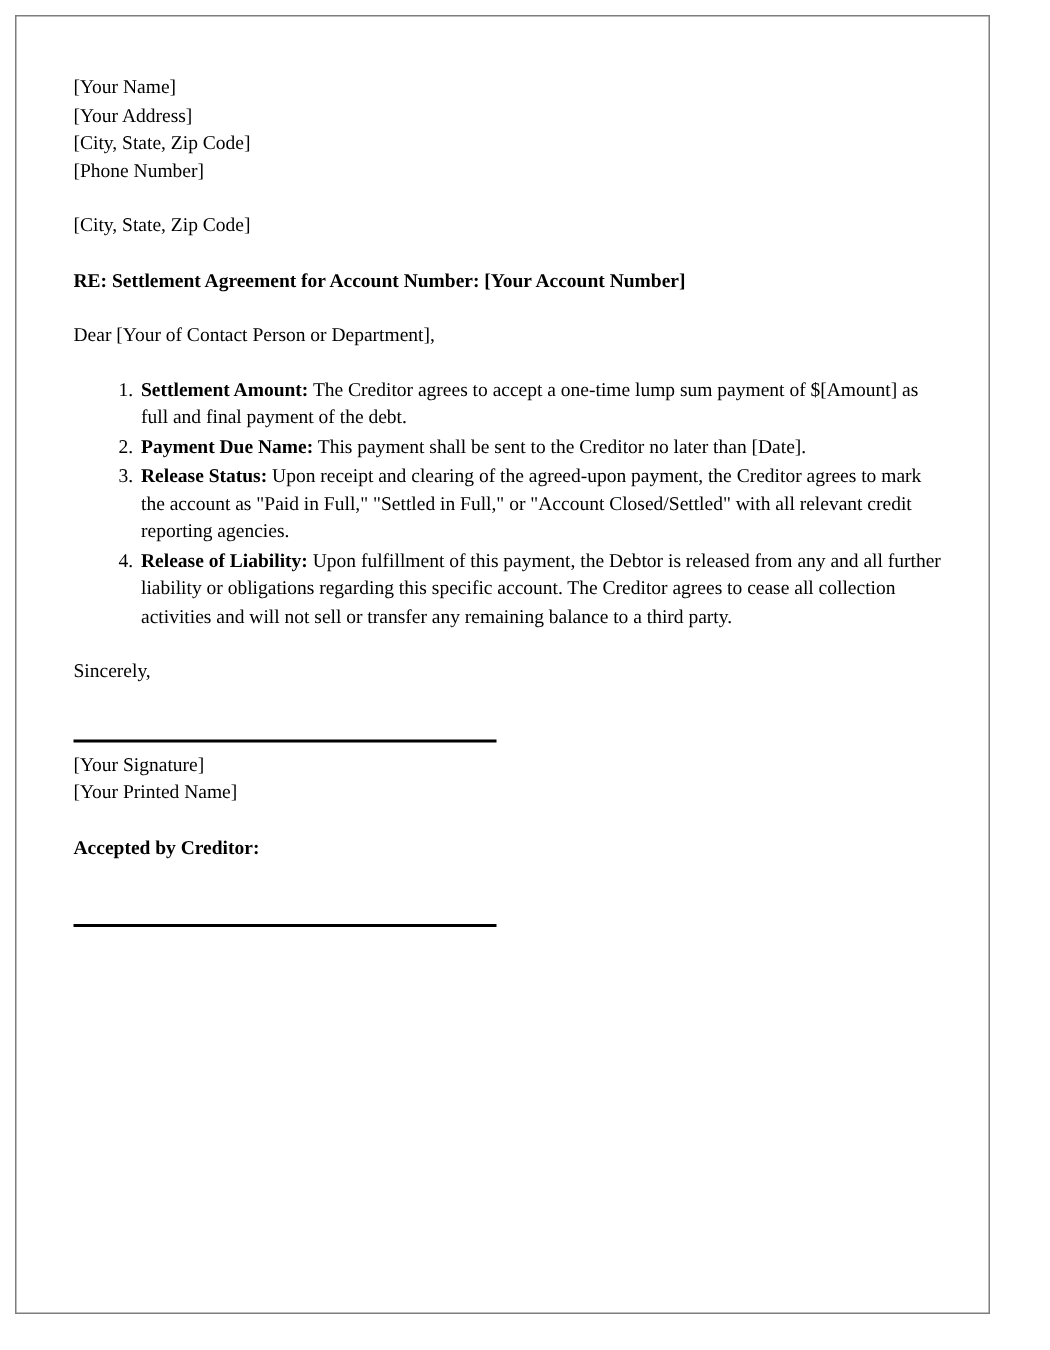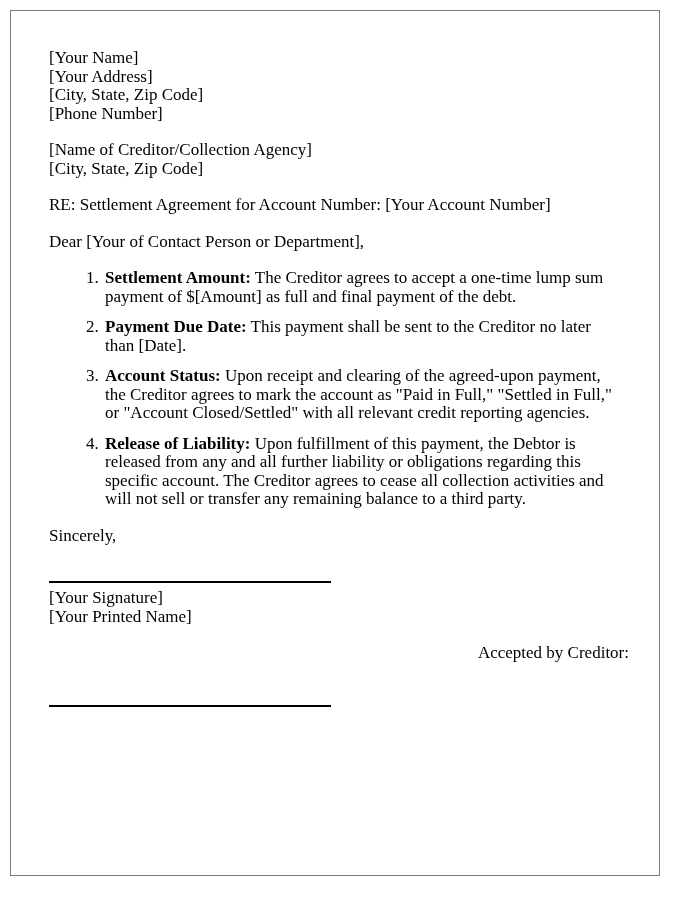--- a/index.html
+++ b/index.html
@@ -20,72 +20,71 @@
       top: 10px;
       width: 650px;
       height: 866px;
       box-sizing: border-box;
       border: 1px solid #7d7d7d;
       background: #ffffff;
       overflow: hidden;
     }
     .content {
       padding: 38px 30px 0 38px;
-      font-size: 17px;
+      font-size: 13px;
       line-height: 18.5px;
     }
     .block { margin: 0 0 18px 0; }
     .line { white-space: nowrap; }
     p { margin: 0 0 18px 0; }
-    .subject { font-weight: normal; }
+    .subject { font-weight: bold; }
     ol {
       margin: 0 0 18px 0;
       padding: 0 0 0 42px;
     }
-    li { margin: 12px; padding-left: 2px; font-family: Liberation Serif, serif; }
+    li { margin: 1px; padding-left: 2px; font-family: Liberation Serif, serif; }
     .term-label { font-weight: bold; }
     .sig-line {
       width: 282px;
       height: 0;
       border-bottom: 2px solid #000000;
       margin: 36px 0 6px 0;
     }
     .sig-line.second {
       margin-top: 42px;
     }
-    .accepted { font-weight: normal; margin-top: 18px; text-align: right; }
+    .accepted { font-weight: bold; margin-top: 18px; }
   </style>
 </head>
 <body>
 
 <div class="page">
   <div class="content">
 
     <div class="block">
       <div class="line">[Your Name]</div>
       <div class="line">[Your Address]</div>
       <div class="line">[City, State, Zip Code]</div>
       <div class="line">[Phone Number]</div>
     </div>
 
     <div class="block">
-      <div class="line">[Name of Creditor/Collection Agency]</div>
       <div class="line">[City, State, Zip Code]</div>
     </div>
 
     <p class="subject">RE: Settlement Agreement for Account Number: [Your Account Number]</p>
 
     <p>Dear [Your of Contact Person or Department],</p>
 
 
 
     <ol>
       <li><span class="term-label">Settlement Amount:</span><span> The Creditor agrees to accept a one-time lump sum payment of $[Amount] as full and final payment of the debt.</span></li>
-      <li><span class="term-label">Payment Due Date:</span><span> This payment shall be sent to the Creditor no later than [Date].</span></li>
-      <li><span class="term-label">Account Status:</span><span> Upon receipt and clearing of the agreed-upon payment, the Creditor agrees to mark the account as "Paid in Full," "Settled in Full," or "Account Closed/Settled" with all relevant credit reporting agencies.</span></li>
+      <li><span class="term-label">Payment Due Name:</span><span> This payment shall be sent to the Creditor no later than [Date].</span></li>
+      <li><span class="term-label">Release Status:</span><span> Upon receipt and clearing of the agreed-upon payment, the Creditor agrees to mark the account as "Paid in Full," "Settled in Full," or "Account Closed/Settled" with all relevant credit reporting agencies.</span></li>
       <li><span class="term-label">Release of Liability:</span><span> Upon fulfillment of this payment, the Debtor is released from any and all further liability or obligations regarding this specific account. The Creditor agrees to cease all collection activities and will not sell or transfer any remaining balance to a third party.</span></li>
     </ol>
 
 
     <p>Sincerely,</p>
 
     <div class="sig-line"></div>
     <div class="line">[Your Signature]</div>
     <div class="line block">[Your Printed Name]</div>
 

